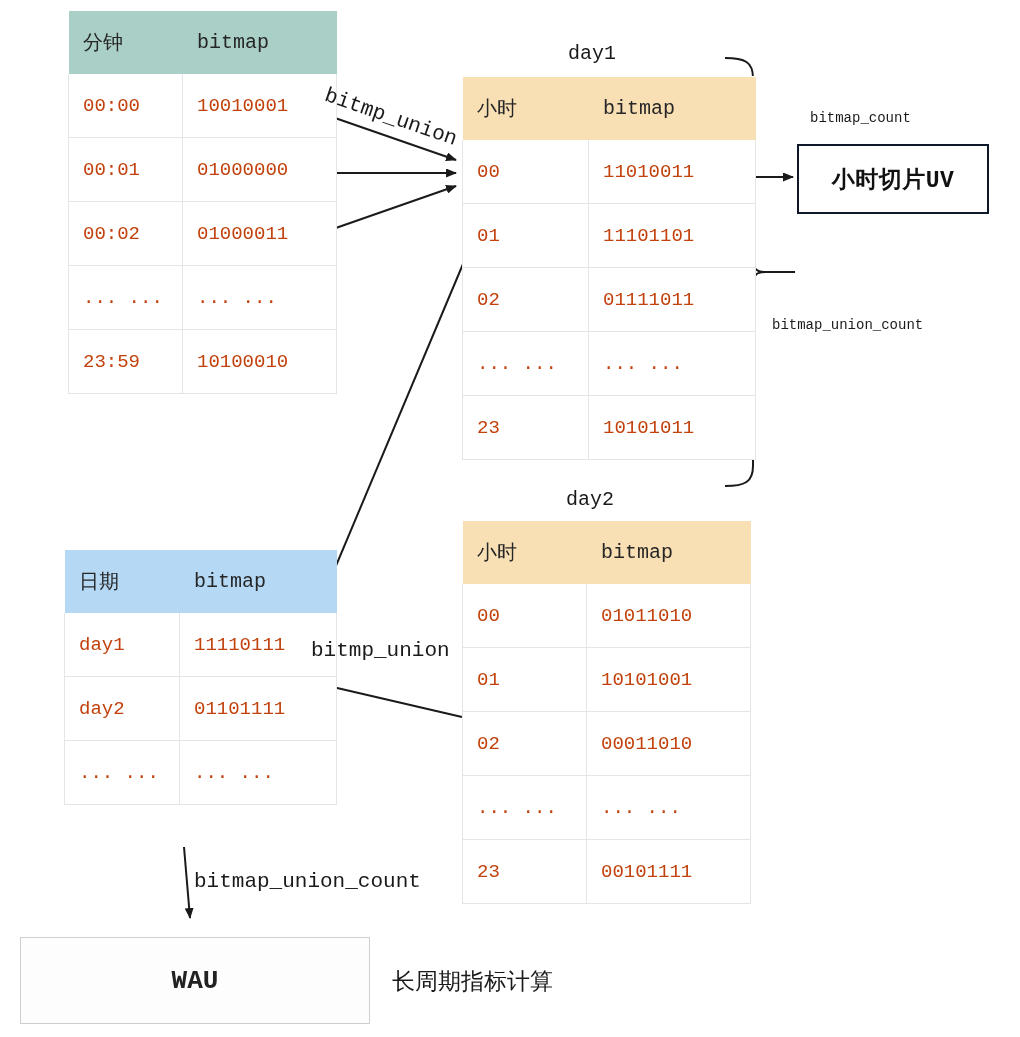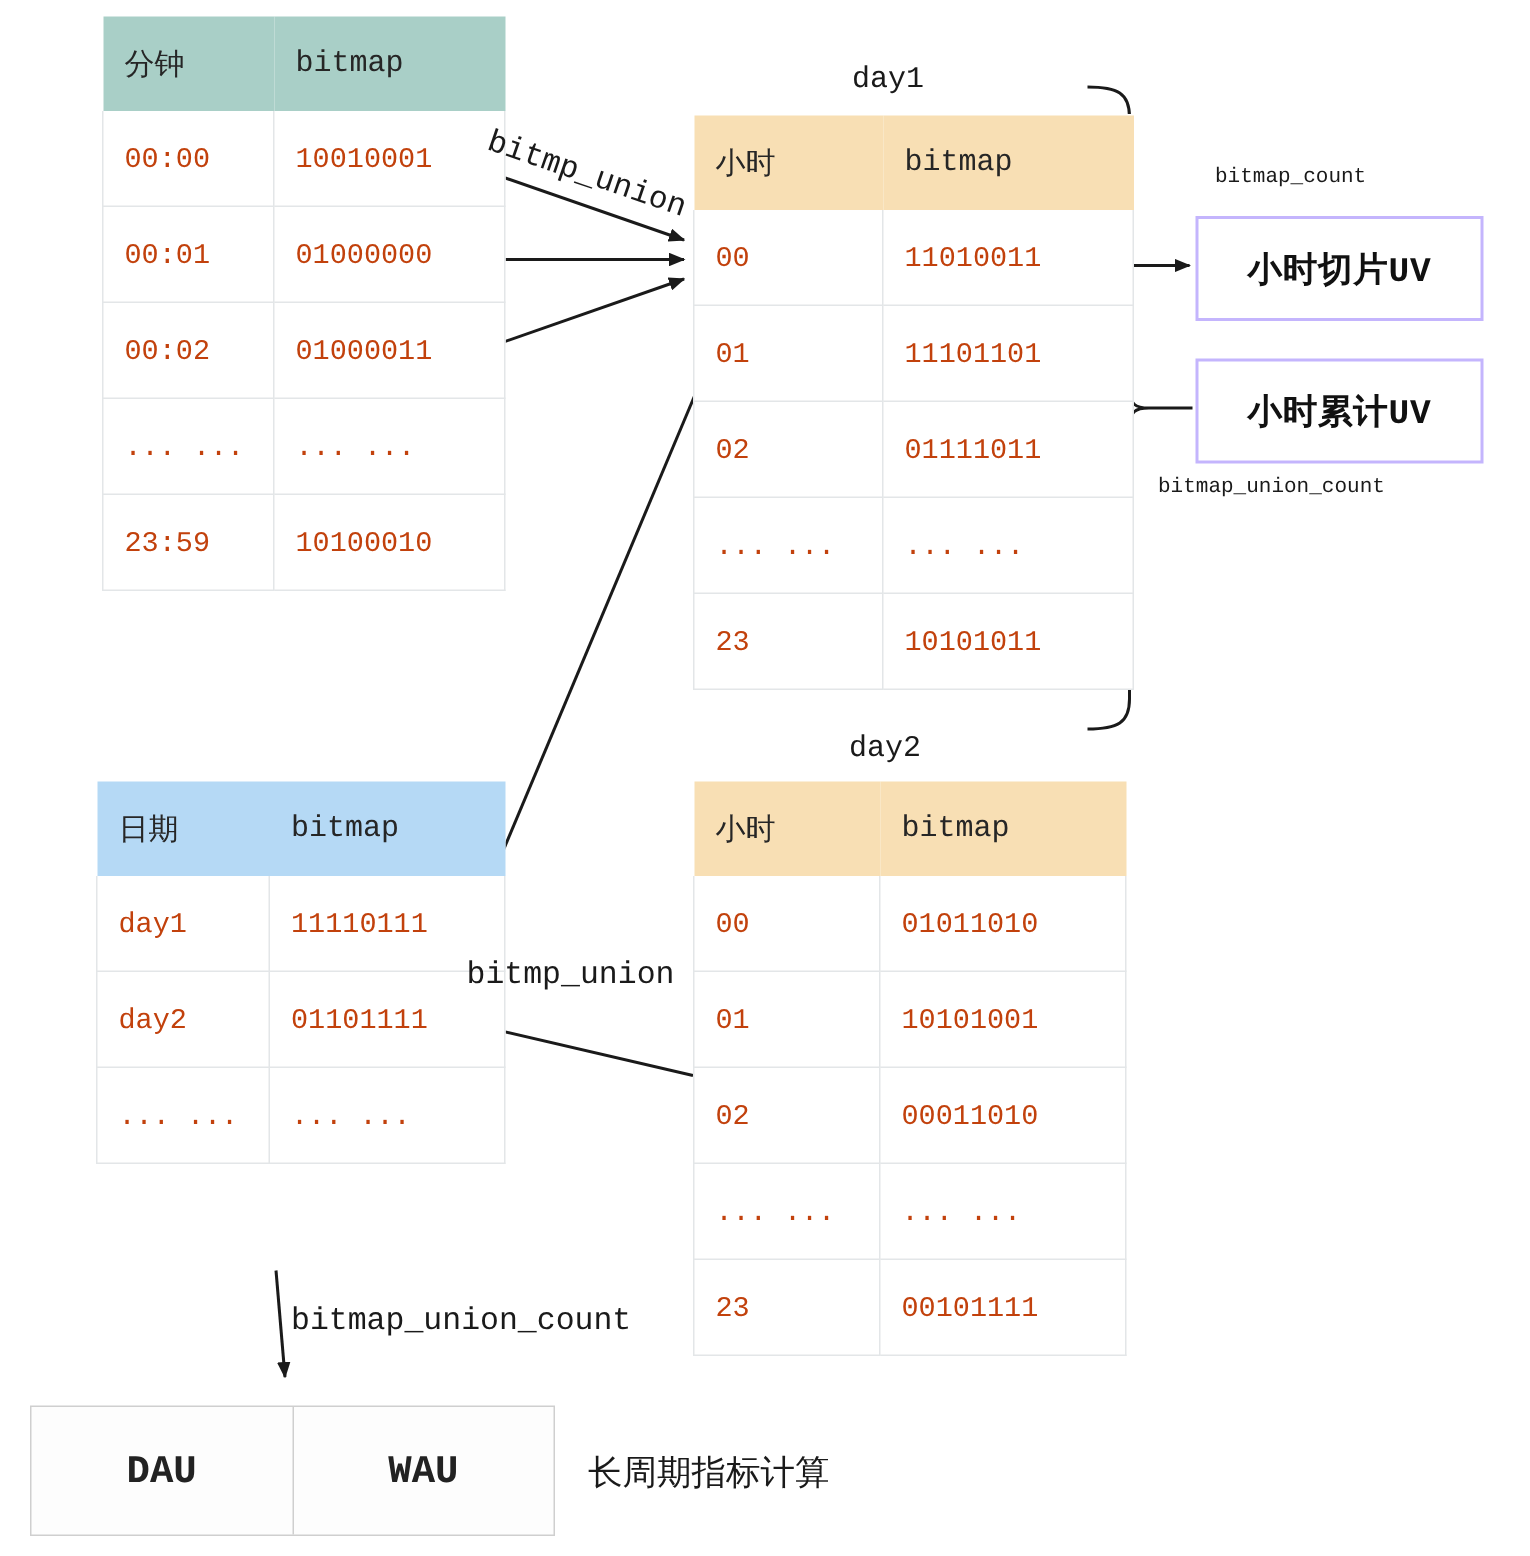--- a/index.html
+++ b/index.html
@@ -72,21 +72,21 @@
     position:absolute;
     font-size:21px;
     color:#1a1a1a;
     white-space:nowrap;
     transform-origin:0 0;
   }
 
   
   .obox{
     position:absolute;
-    border:2px solid #c4b5fd;
+    border:2px solid #0f172a;
     background:#ffffff;
     display:flex;
     align-items:center;
     justify-content:center;
     font-size:23px;
     font-weight:bold;
     color:#111111;
     letter-spacing:.5px;
   }
   .kpi-wrap{
@@ -235,21 +235,21 @@
       <td>... ...</td>
       <td>... ...</td>
     </tr>
     <tr>
       <td>23</td>
       <td>00101111</td>
     </tr>
   </tbody>
     </table>
 
-  <table class="tbl hdr-blue" style="left:64px;top:520px;width:242px;">
+  <table class="tbl hdr-blue" style="left:64px;top:549px;width:242px;">
     <tbody>
         <tr>
       <th style="width:100px;">日期</th>
       <th style="width:142px;">bitmap</th>
     </tr>
     <tr>
       <td>day1</td>
       <td>11110111</td>
     </tr>
     <tr>
@@ -270,24 +270,20 @@
   <div class="lbl" style="left:810px;top:110px;">bitmap_count</div>
 
   <div class="lbl" style="left:772px;top:317px;">bitmap_union_count</div>
 
   <div class="lbl" style="left:194px;top:870px;font-size:21px;">bitmap_union_count</div>
 
   <div class="obox" style="left:797px;top:144px;width:188px;height:66px;">
     <span>小时切片UV</span>
   </div>
 
-  <div class="obox" style="left:797px;top:239px;width:188px;height:66px;">
-    <span>小时累计UV</span>
-  </div>
 
   <div class="kpi-wrap" style="left:20px;top:937px;width:348px;height:85px;">
-    <div class="kpi-cell">DAU</div>
     <div class="kpi-cell">WAU</div>
   </div>
 
   <div class="lbl" style="left:392px;top:966px;font-size:23px;">长周期指标计算</div>
 
 </div>
 
 </body></html>

